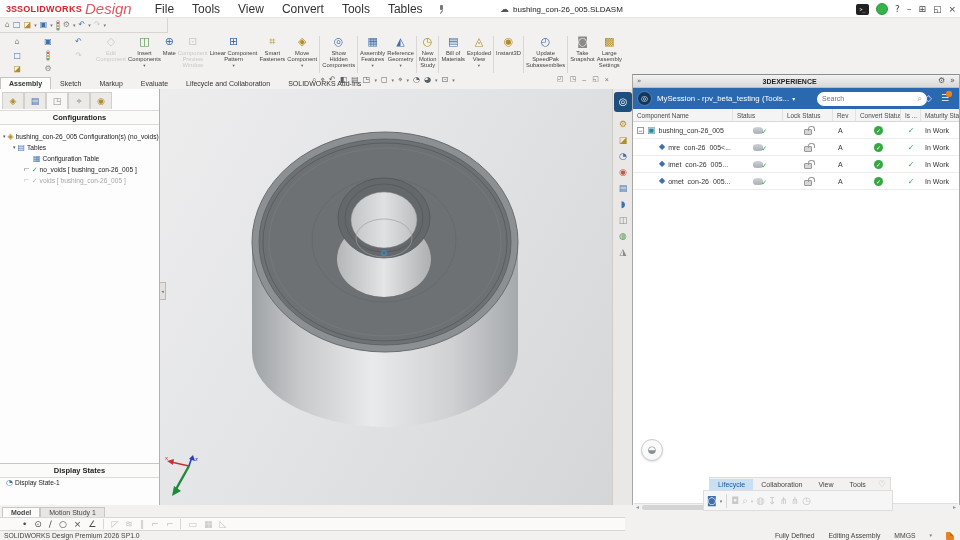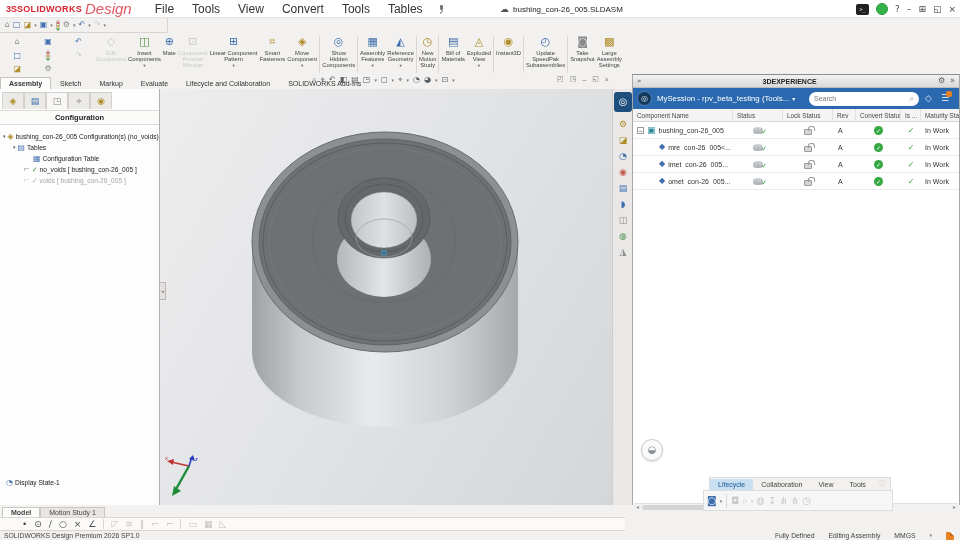--- a/index.html
+++ b/index.html
@@ -68,21 +68,21 @@
 #taskstrip{left:612px;top:89px;width:20px;height:416px;background:#eae8e6;border-left:1px solid #cfccc9}
 .tpchip{position:absolute;left:1px;top:3px;width:18px;height:20px;background:#1d4e7e;border-radius:3px;color:#fff;display:flex;align-items:center;justify-content:center;font-size:10px}
 .tpic{position:absolute;left:3px;width:14px;height:15px;display:flex;align-items:center;justify-content:center;font-size:9px}
 
 #rightpanel{left:632px;top:74px;width:328px;height:437px;background:#fff;border:1px solid #a9a7a5;border-top:1px solid #8f8d8b}
 #ptitle{left:0;top:0;width:326px;height:13px;background:linear-gradient(#f2f2f2,#d9d9d9);border-bottom:1px solid #bfbdbb;display:flex;align-items:center}
 #ptitle .t{flex:1;text-align:center;font-weight:bold;font-size:7px;color:#222}
 #bluebar{left:0;top:13px;width:326px;height:21px;background:#2a69af;display:flex;align-items:center}
 .compass{width:15px;height:15px;border-radius:50%;background:#14385c;color:#dfe9f4;font-size:8px;display:flex;align-items:center;justify-content:center;margin:0 5px 0 4px;border:1px solid #4f82b8}
 #session{color:#fff;font-size:7.8px;white-space:nowrap}
-#searchpill{position:absolute;left:176px;top:3.5px;width:110px;height:14px;background:#fff;border-radius:7px;display:flex;align-items:center;padding:0 5px}
+#searchpill{position:absolute;left:184px;top:3.5px;width:110px;height:14px;background:#fff;border-radius:7px;display:flex;align-items:center;padding:0 5px}
 #searchpill input{border:none;outline:none;flex:1;font-size:7px;min-width:0;font-family:inherit;color:#333}
 .badge{position:absolute;right:-3px;top:-3px;width:6px;height:6px;background:#e8821e;border-radius:2px}
 #grid-head{left:0;top:34px;width:326px;height:13px;background:#f4f4f4;border-bottom:1px solid #d8d8d8;display:flex;align-items:center;font-size:6.4px;color:#4a4a4a}
 .hc{padding-left:4px;border-right:1px solid #e2e2e2;height:13px;display:flex;align-items:center;white-space:nowrap;overflow:hidden}
 .grow{position:absolute;width:326px;height:17px;display:flex;align-items:center;border-bottom:1px solid #ececec;font-size:7px;color:#333}
 .cell{display:flex;align-items:center;white-space:nowrap;overflow:hidden}
 .minusbox{width:7px;height:7px;border:1px solid #999;background:#fff;font-size:6px;line-height:5px;text-align:center;color:#444;margin:0 3px 0 4px}
 .asmic{color:#2b8a99;font-size:9px;margin-right:3px}
 .partic{color:#3f6fae;font-size:8px;margin:0 3px 0 0}
 .db{width:10px;height:7px;background:linear-gradient(#cfd3d7,#a9aeb3);border-radius:5px/2.5px;position:relative;box-shadow:0 3px 0 -1px #b8bdc1}
@@ -315,21 +315,21 @@
 </div>
 
 <div id="leftpanel" class="abs">
   <div id="lp-tabs" class="abs">
     <span class="lptab ic g1">◈</span>
     <span class="lptab ic g2">▤</span>
     <span class="lptab active ic g4">◳</span>
     <span class="lptab ic g4">⌖</span>
     <span class="lptab ic g1">◉</span>
   </div>
-  <div id="lp-head" class="abs">Configuration</div>
+  <div id="lp-head" class="abs">Configurations</div>
   <div class="trow" style="left:3px;top:42px">
     <span class="tarr ic">▾</span>
     <span class="tic ic g1">◈</span>
     <span class="tlab">bushing_con-26_005 Configuration(s)  (no_voids)</span>
   </div>
   <div class="trow" style="left:13px;top:53px">
     <span class="tarr ic">▾</span>
     <span class="tic ic g2">▤</span>
     <span class="tlab">Tables</span>
   </div>
@@ -340,20 +340,21 @@
   <div class="trow" style="left:23px;top:75px">
     <span class="tic ic g4">⌐</span>
     <span class="tchk">✓</span>
     <span class="tlab">no_voids [ bushing_con-26_005 ]</span>
   </div>
   <div class="trow" style="left:23px;top:86px">
     <span class="tic ic dis">⌐</span>
     <span class="tchk gray">✓</span>
     <span class="tlab dim">voids [ bushing_con-26_005 ]</span>
   </div>
+  <div id="ds-head" class="abs">Display States</div>
   <div class="trow" style="left:6px;top:388px">
     <span class="tic ic g2">◔</span>
     <span class="tlab">Display State-1</span>
   </div>
 </div>
 
 <div id="viewport" class="abs">
   <svg width="452" height="416" viewBox="0 0 452 416">
     <defs>
       <linearGradient id="bodyGrad" x1="0" y1="0" x2="1" y2="0">

